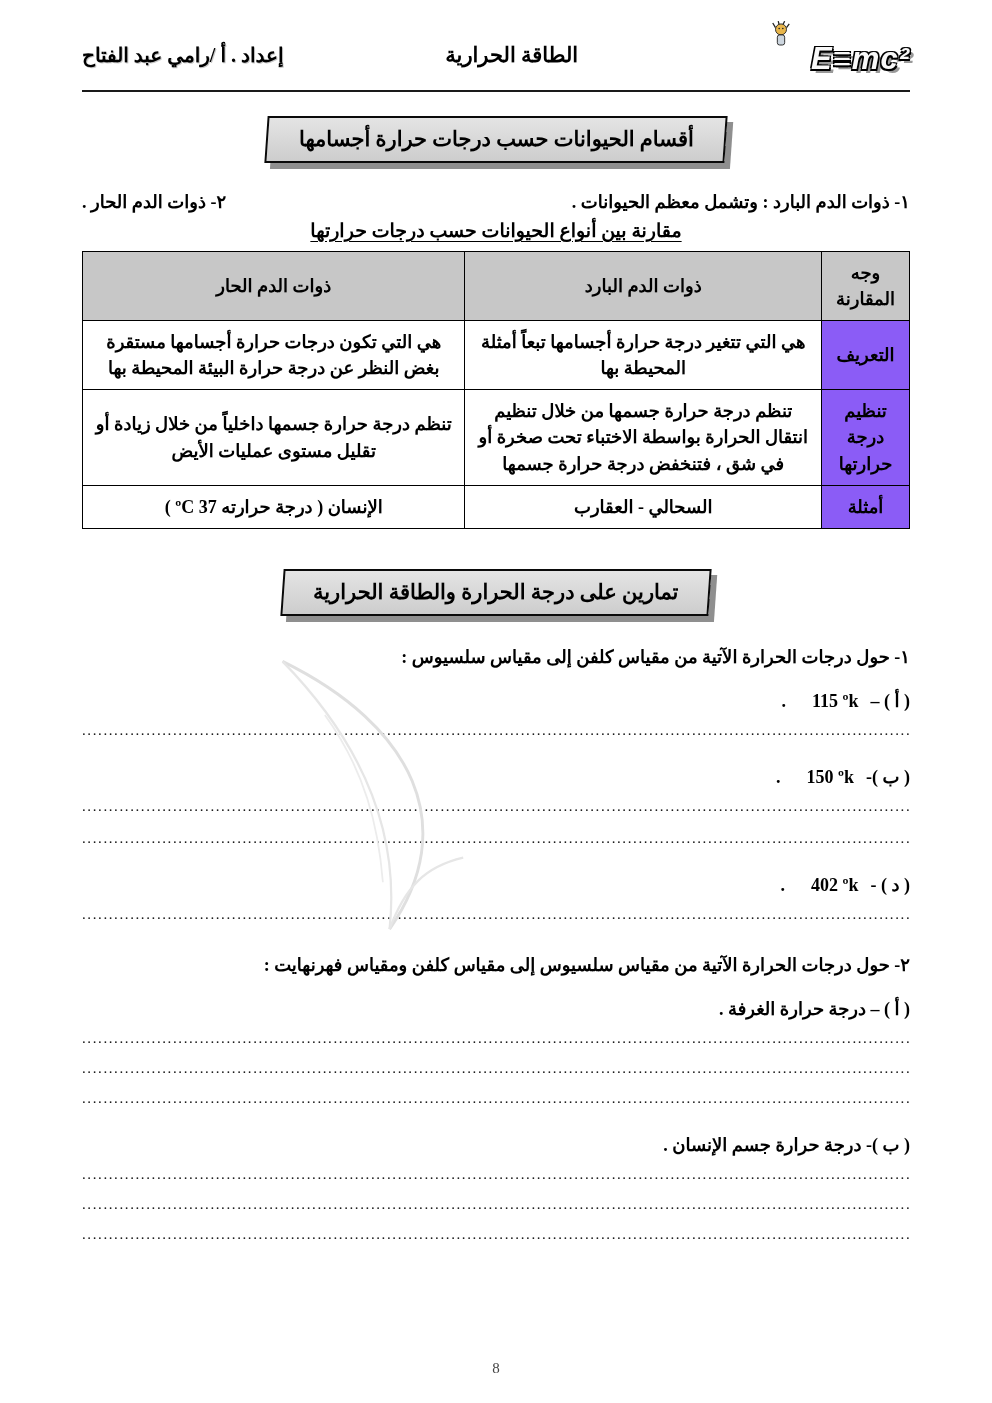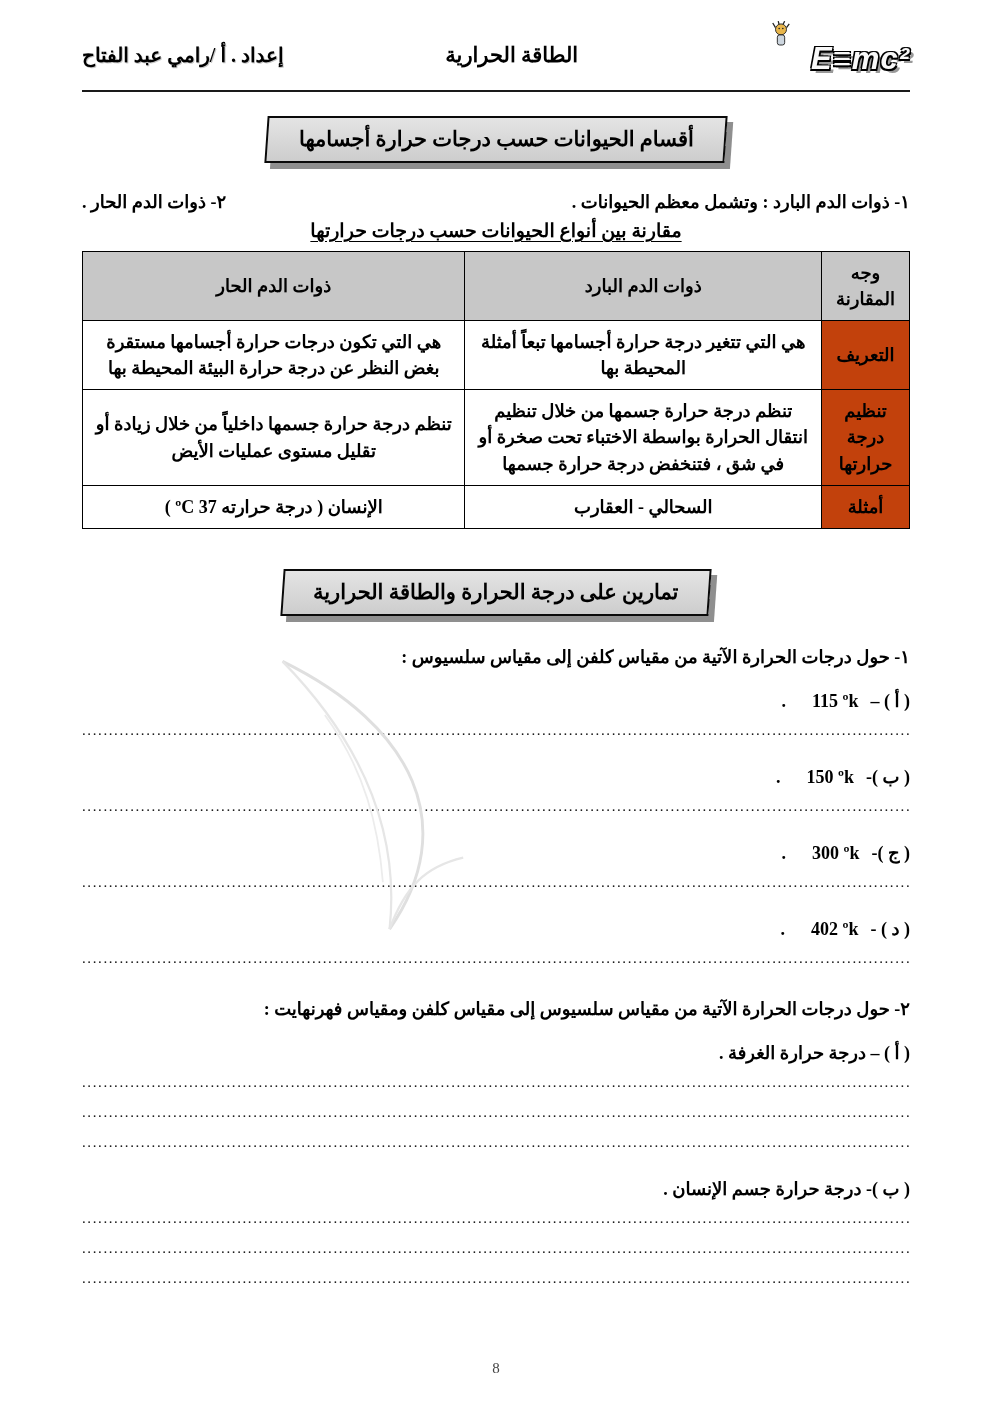--- a/index.html
+++ b/index.html
@@ -63,21 +63,21 @@
     font-size:19px; font-weight:800;
     text-decoration:underline; text-underline-offset:4px;
   }
   
   .cmp-table{ width:100%; border-collapse:collapse; margin-top:9px;padding-left:18px; }
   .cmp-table th,.cmp-table td{
     border:1.6px solid #000; text-align:center; vertical-align:middle;
     padding:8px 10px; font-size:18px; font-weight:700; line-height:1.45;
   }
   .cmp-table thead th{ background:#c7c7c7; height:56px; }
-  .aspect-col{ background:#c2410c; width:88px; }
+  .aspect-col{ background:#8b5cf6; width:88px; }
   .col-cold{ width:358px; }
   .col-warm{ width:384px; }
   
   .prompt{ margin-top:30px; font-size:18px; font-weight:700; }
   .prompt-2{ margin-top:26px; }
   .ex-item{ margin-top:22px; font-size:18px; font-weight:600; }
   .ex-value{
     direction:ltr; unicode-bidi:isolate; display:inline-block;
     font-weight:800; margin:0 12px;
   }
@@ -172,23 +172,20 @@
   <div class="ex-item">
     <span class="ex-label">( أ ) –</span><span class="ex-value">115 ºk</span><span class="ex-suffix">.</span>
   </div>
   <div class="dots">................................................................................................................................................................................................................................................................................................................................</div>
 
   <div class="ex-item">
     <span class="ex-label">( ب )-</span><span class="ex-value">150 ºk</span><span class="ex-suffix">.</span>
   </div>
   <div class="dots">................................................................................................................................................................................................................................................................................................................................</div>
 
-  <div class="ex-item">
-    <span class="ex-label">( ج )-</span><span class="ex-value">300 ºk</span><span class="ex-suffix">.</span>
-  </div>
   <div class="dots">................................................................................................................................................................................................................................................................................................................................</div>
 
   <div class="ex-item">
     <span class="ex-label">( د ) -</span><span class="ex-value">402 ºk</span><span class="ex-suffix">.</span>
   </div>
   <div class="dots">................................................................................................................................................................................................................................................................................................................................</div>
 
   <div class="prompt prompt-2">٢- حول درجات الحرارة الآتية من مقياس سلسيوس إلى مقياس كلفن ومقياس فهرنهايت :</div>
 
   <div class="ex-item">( أ ) – درجة حرارة الغرفة .</div>

